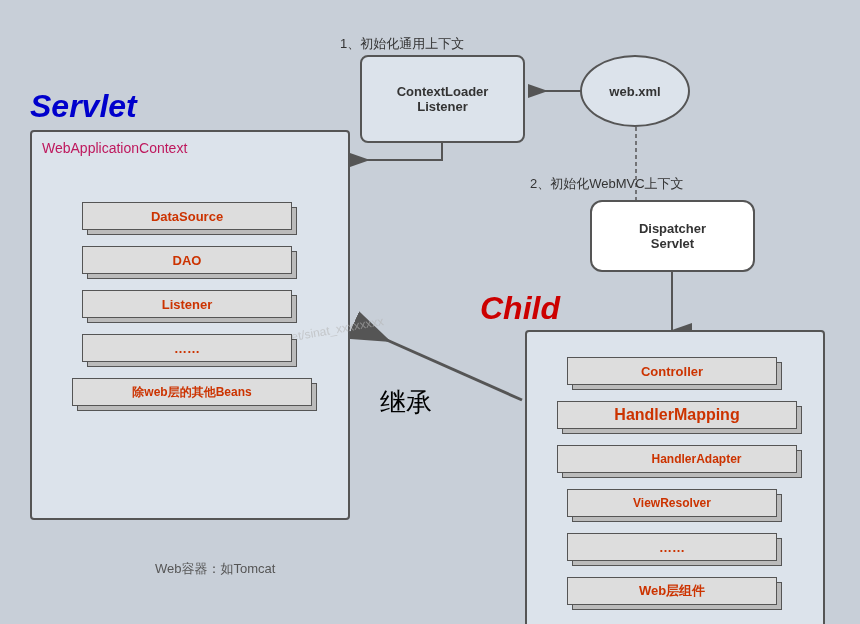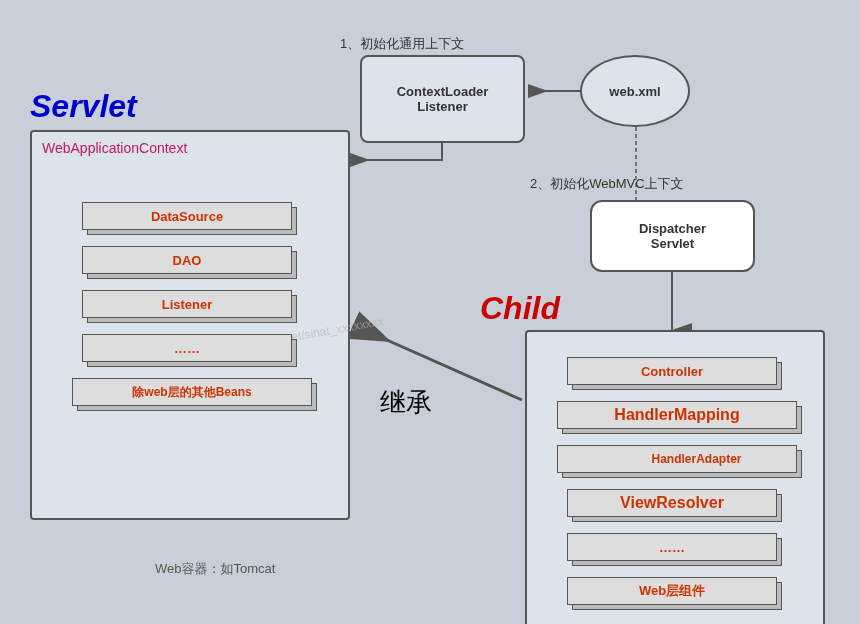--- a/index.html
+++ b/index.html
@@ -312,21 +312,21 @@
       <div class="bean-box-inner" style="width:240px; font-size:16px;">HandlerMapping</div>
     </div>
 
     <div class="bean-box" style="width:250px;">
       <div class="bean-box-shadow" style="width:240px;"></div>
       <div class="bean-box-inner" style="width:240px; font-size:12px;padding-left:39px;">HandlerAdapter</div>
     </div>
 
     <div class="bean-box">
       <div class="bean-box-shadow"></div>
-      <div class="bean-box-inner" style="font-size:16px;">ViewResolver</div>
+      <div class="bean-box-inner" style="font-size:12px;">ViewResolver</div>
     </div>
 
     <div class="bean-box">
       <div class="bean-box-shadow"></div>
       <div class="bean-box-inner">……</div>
     </div>
 
     <div class="bean-box">
       <div class="bean-box-shadow"></div>
       <div class="bean-box-inner">Web层组件</div>

